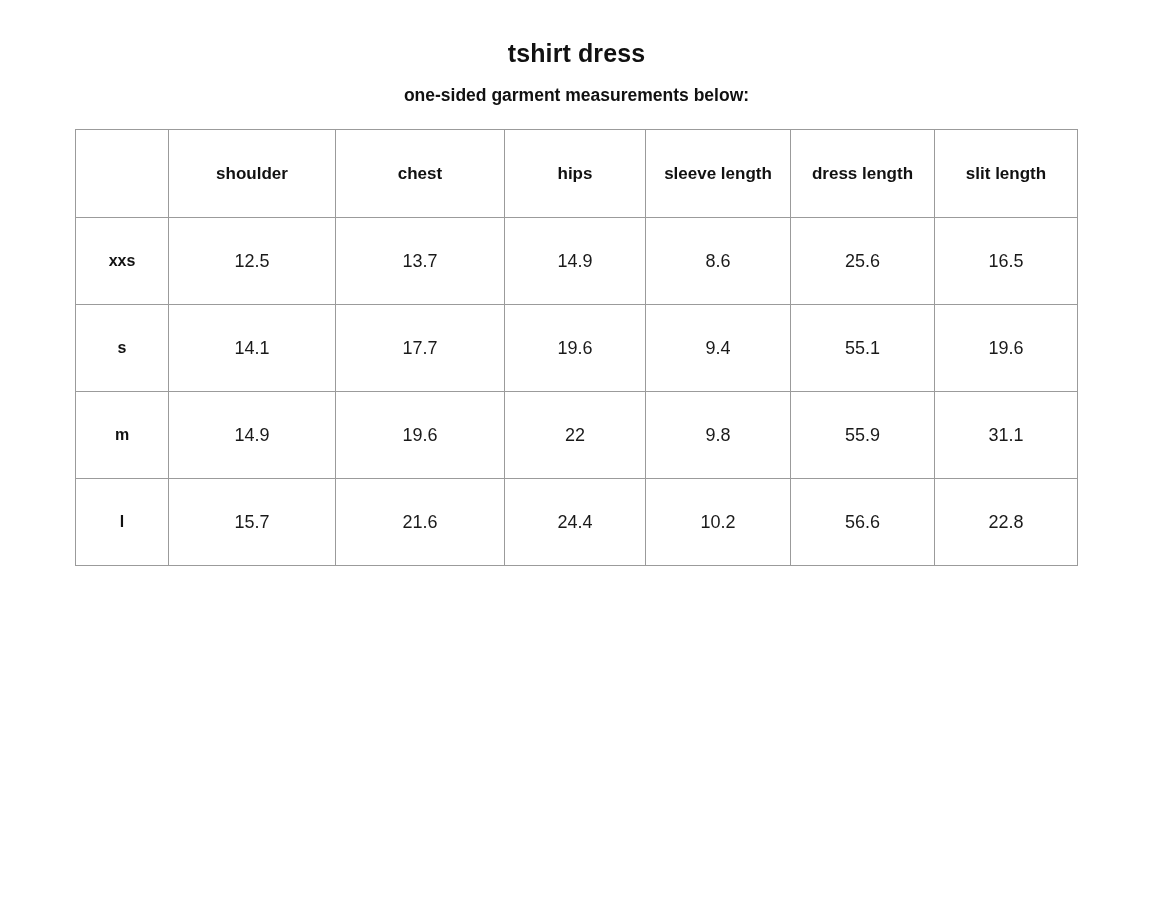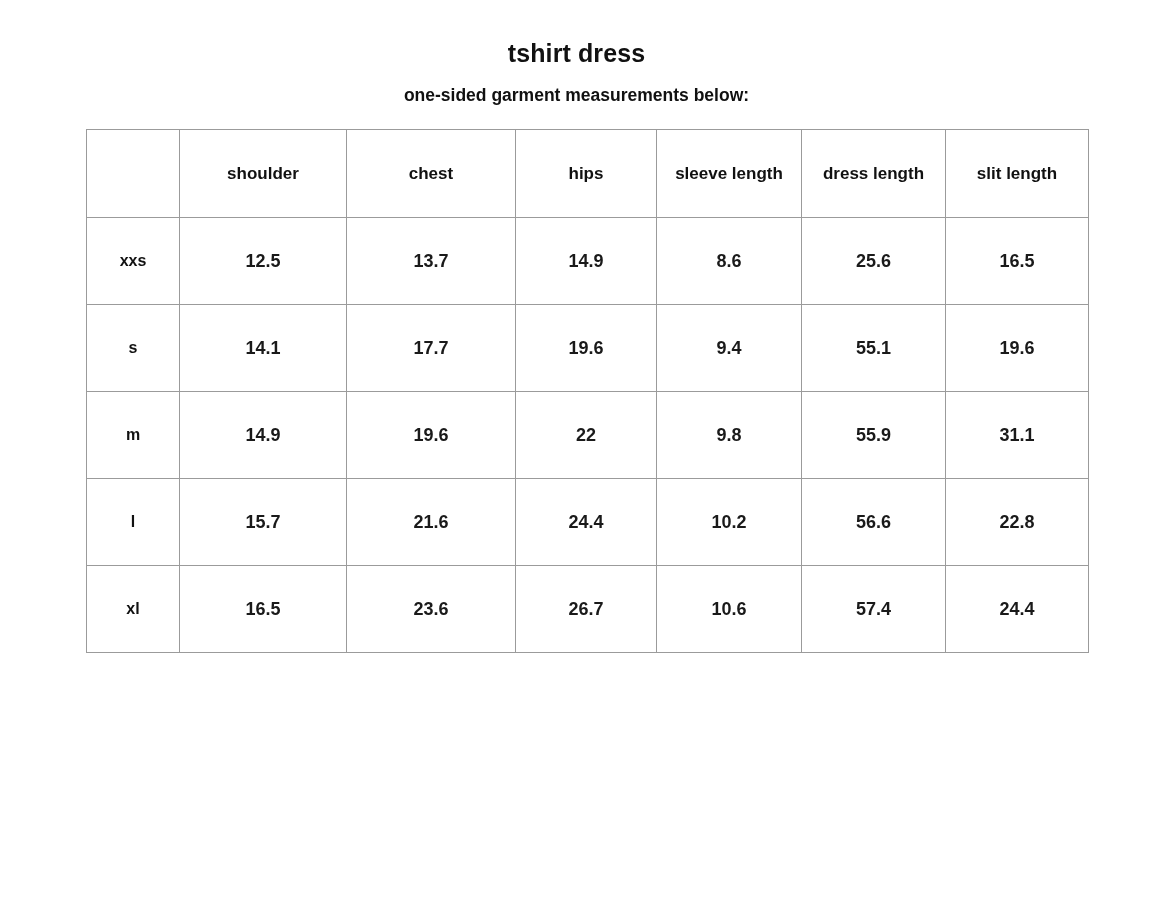--- a/index.html
+++ b/index.html
@@ -47,21 +47,20 @@
     position: absolute;
     left: 75px;
     top: 129px;
     width: 1002px;
   }
 
   table.size-chart {
     border-collapse: collapse;
     width: 1002px;
     table-layout: fixed;
-    margin-left: 11px;
   }
 
   table.size-chart th,
   table.size-chart td {
     border: 1px solid #9b9b9b;
     text-align: center;
     vertical-align: middle;
     padding: 0;
     height: 87px;
     box-sizing: border-box;
@@ -75,21 +74,21 @@
   }
 
   table.size-chart tbody th.size-label {
     font-size: 16px;
     font-weight: 700;
     color: #111111;
   }
 
   table.size-chart tbody td.measure-value {
     font-size: 18px;
-    font-weight: 700;
+    font-weight: 400;
     color: #1a1a1a;
   }
 
   
   col.c-size   { width: 93px; }
   col.c-1      { width: 167px; }
   col.c-2      { width: 169px; }
   col.c-3      { width: 141px; }
   col.c-4      { width: 145px; }
   col.c-5      { width: 144px; }
@@ -156,26 +155,17 @@
         </tr>
         <tr>
           <th class="size-label">l</th>
           <td class="measure-value">15.7</td>
           <td class="measure-value">21.6</td>
           <td class="measure-value">24.4</td>
           <td class="measure-value">10.2</td>
           <td class="measure-value">56.6</td>
           <td class="measure-value">22.8</td>
         </tr>
-        <tr>
-          <th class="size-label">xl</th>
-          <td class="measure-value">16.5</td>
-          <td class="measure-value">23.6</td>
-          <td class="measure-value">26.7</td>
-          <td class="measure-value">10.6</td>
-          <td class="measure-value">57.4</td>
-          <td class="measure-value">24.4</td>
-        </tr>
       </tbody>
     </table>
   </div>
 
 </div>
 
 </body></html>

